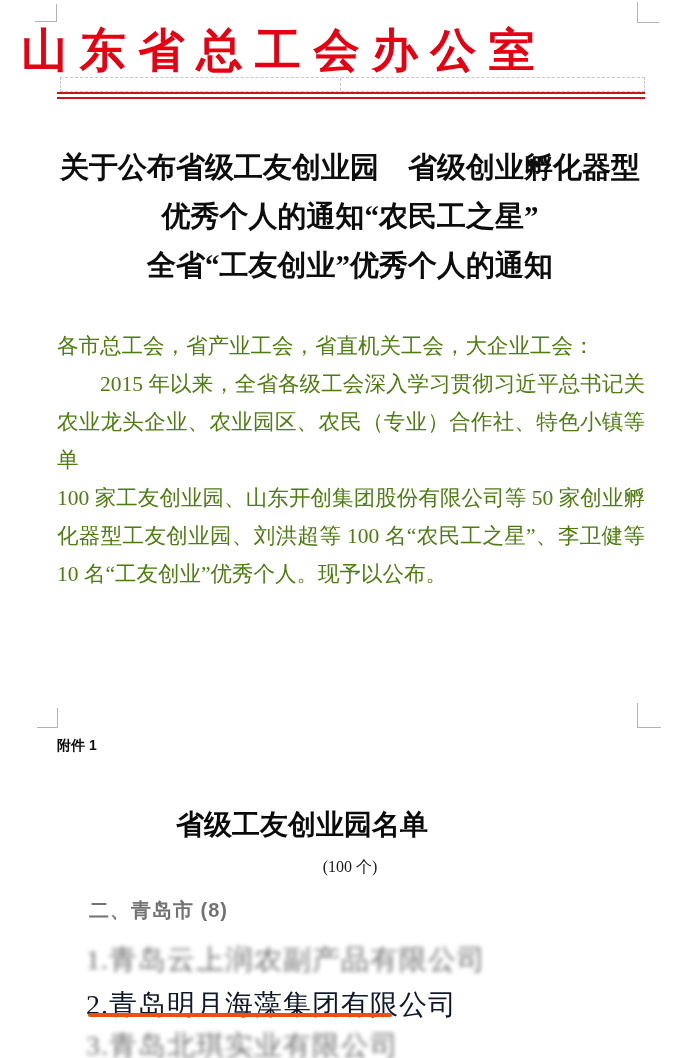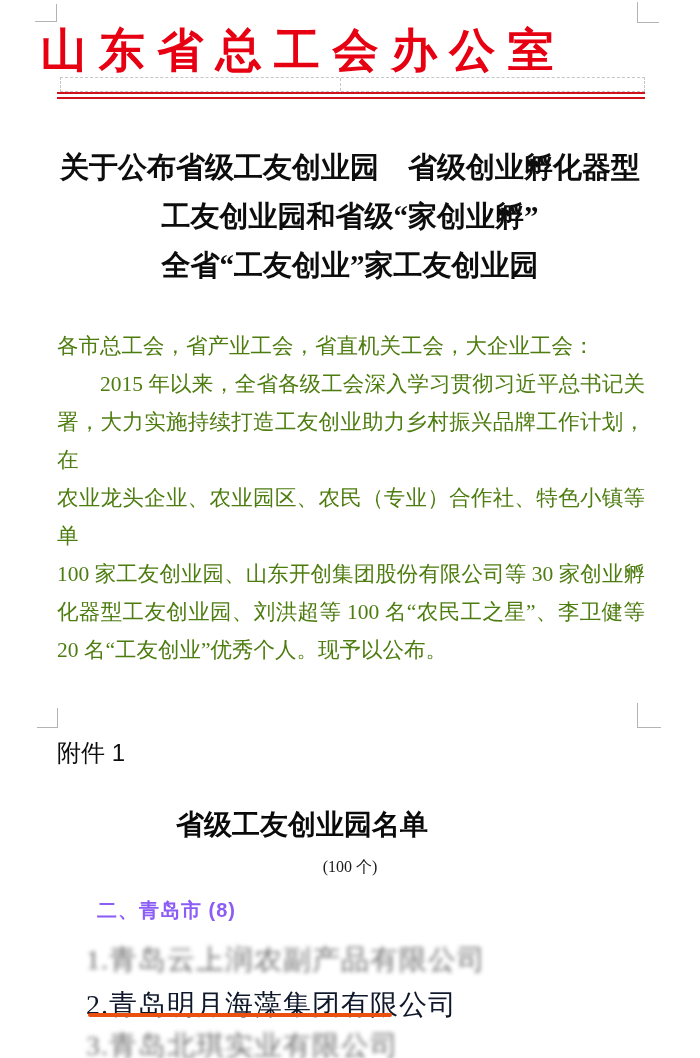--- a/index.html
+++ b/index.html
@@ -15,27 +15,26 @@
   .mark{position:absolute;}
   .mark.tl{border-right:1px solid #b3b3b3;border-bottom:1px solid #b3b3b3;}
   .mark.tr{border-left:1px solid #b3b3b3;border-bottom:1px solid #b3b3b3;}
   .m-p1l{left:35px;top:4px;width:21px;height:17px;}
   .m-p1r{left:637px;top:2px;width:21px;height:20px;}
   .m-p2l{left:37px;top:708px;width:20px;height:19px;}
   .m-p2r{left:637px;top:703px;width:23px;height:24px;}
 
   .red-head{
     position:absolute;left:0;top:20px;width:556px;
-    text-align:left;
+    text-align:center;
     font-size:46px;font-weight:bold;
     letter-spacing:0.27em;text-indent:0.27em;
     color:#e60012;
     font-family:"Liberation Serif","DejaVu Serif",serif;
     white-space:nowrap;
-    margin-left:28px;
   }
   .dashed-box{
     position:absolute;left:60px;top:77px;width:583px;height:13px;
     border:1px dashed #c6c6c6;
   }
   .dashed-box .divider{
     position:absolute;left:47.8%;top:0;height:100%;
     border-left:1px dashed #c6c6c6;
   }
   .red-rule{
@@ -50,34 +49,34 @@
   .body-text{
     position:absolute;left:57px;top:327px;width:588px;
     font-size:21.5px;line-height:38px;color:#4d7c0f;
   }
   .body-text .line{white-space:nowrap;}
   .body-text .jl{white-space:normal;text-align:justify;text-align-last:justify;}
   .body-text .ind{text-indent:2em;}
   .attach-label{
     position:absolute;left:57px;top:737px;
     font-family:"Liberation Sans","DejaVu Sans",sans-serif;
-    font-weight:normal;font-size:24px;color:#0d0d0d;
+    font-weight:bold;font-size:14px;color:#0d0d0d;
   }
   .list-title{
     position:absolute;left:0;top:806px;width:604px;text-align:center;
     font-weight:bold;font-size:28px;color:#0a0a0a;
   }
   .list-count{
     position:absolute;left:0;top:857px;width:700px;text-align:center;
     font-size:16px;color:#1a1a1a;
   }
   .section-heading{
-    position:absolute;left:97px;top:897px;
+    position:absolute;left:89px;top:897px;
     font-family:"Liberation Sans","DejaVu Sans",sans-serif;
-    font-weight:bold;font-size:20px;letter-spacing:1px;color:#8b5cf6;
+    font-weight:bold;font-size:20px;letter-spacing:1px;color:#737373;
     white-space:nowrap;
   }
   .park-item{
     position:absolute;left:86px;
     font-size:28px;letter-spacing:1px;color:#0f172a;white-space:nowrap;
   }
   .park-item.blurred{
     filter:blur(2.3px);
     color:#4e4e4e;opacity:.8;
   }
@@ -99,32 +98,31 @@
 
   <div class="red-head">山东省总工会办公室</div>
 
   <div class="dashed-box">
     <span class="divider"></span>
   </div>
   <div class="red-rule"></div>
 
   <div class="doc-title">
     <div>关于公布省级工友创业园　省级创业孵化器型</div>
-    <div>工友创业园和省级“家创业孵”</div>
-    <div>全省“工友创业”家工友创业园</div>
+    <div>优秀个人的通知“农民工之星”</div>
+    <div>全省“工友创业”优秀个人的通知</div>
   </div>
 
   <div class="body-text">
     <div class="line">各市总工会，省产业工会，省直机关工会，大企业工会：</div>
     <div class="line jl ind">2015 年以来，全省各级工会深入学习贯彻习近平总书记关</div>
-    <div class="line jl">署，大力实施持续打造工友创业助力乡村振兴品牌工作计划，在</div>
     <div class="line jl">农业龙头企业、农业园区、农民（专业）合作社、特色小镇等单</div>
-    <div class="line jl">100 家工友创业园、山东开创集团股份有限公司等 30 家创业孵</div>
+    <div class="line jl">100 家工友创业园、山东开创集团股份有限公司等 50 家创业孵</div>
     <div class="line jl">化器型工友创业园、刘洪超等 100 名“农民工之星”、李卫健等</div>
-    <div class="line">20 名“工友创业”优秀个人。现予以公布。</div>
+    <div class="line">10 名“工友创业”优秀个人。现予以公布。</div>
   </div>
 
   <div class="mark tl m-p2l"></div>
   <div class="mark tr m-p2r"></div>
 
   <div class="attach-label">附件 1</div>
 
   <div class="list-title">省级工友创业园名单</div>
 
   <div class="list-count">(100 个)</div>

